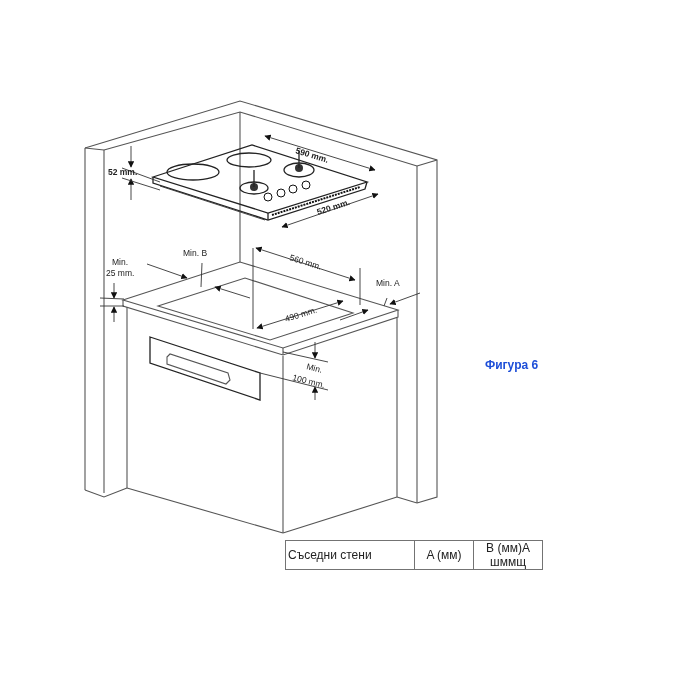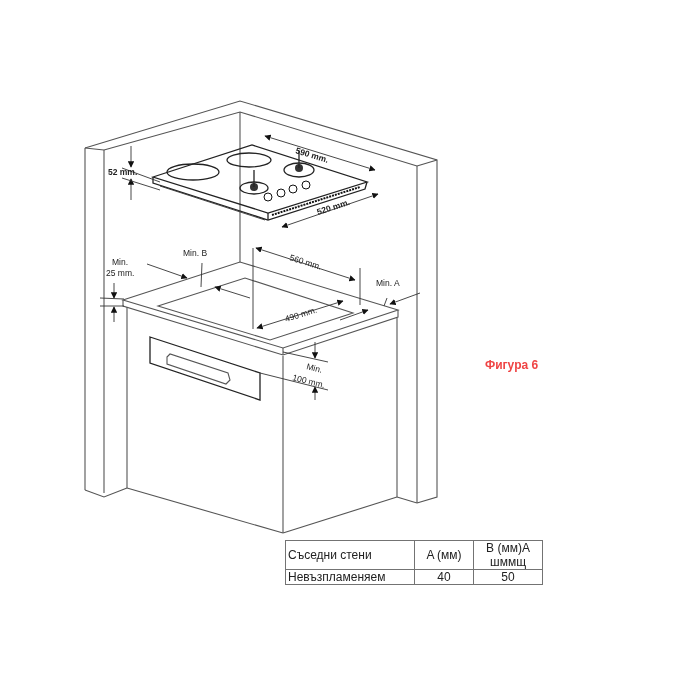--- a/index.html
+++ b/index.html
@@ -3,21 +3,21 @@
 <meta charset="utf-8">
 <style>
   html, body { margin:0; padding:0; background:#ffffff; }
   body { width:700px; height:700px; position:relative; overflow:hidden; font-family:"Liberation Sans", sans-serif; }
   #drawing { position:absolute; left:0; top:0; width:700px; height:700px; }
   .ln { stroke:#555; stroke-width:1.1; fill:none; }
   .ln-dark { stroke:#222; stroke-width:1.3; fill:none; }
   .dim { stroke:#333; stroke-width:0.9; fill:none; }
   .lbl { font-family:"Liberation Sans", sans-serif; font-size:8.5px; fill:#222; }
   .lbl-b { font-family:"Liberation Sans", sans-serif; font-size:8.5px; font-weight:bold; fill:#222; }
-  #figure-caption { position:absolute; left:485px; top:358px; font-size:12px; font-weight:bold; color:#ef4444; }
+  #figure-caption { position:absolute; left:485px; top:358px; font-size:12px; font-weight:bold; color:#1d4ed8; }
   #spec-table { position:absolute; left:285px; top:540px; border-collapse:collapse; font-size:12px; color:#222; }
   #spec-table td { border:1px solid #737373; padding:0 2px; line-height:14px; height:14px; }
   #spec-table td.num { text-align:center; }
   #spec-table td.c0 { width:124px; }
   #spec-table td.c1 { width:54px;margin-left:48px; }
   #spec-table td.c2 { width:64px; }
 </style>
 </head>
 <body>
 
@@ -142,19 +142,14 @@
 <table id="spec-table">
   <tbody>
       <tr>
     <td class="c0">Съседни стени</td>
     <td class="c1 num">A (мм)</td>
     <td class="c2 num">
       <div>B (мм)A</div>
       <div>шммщ</div>
     </td>
   </tr>
-  <tr>
-    <td>Невъзпламеняем</td>
-    <td class="num">40</td>
-    <td class="num">50</td>
-  </tr>
 </tbody>
   </table>
 
 </body></html>

